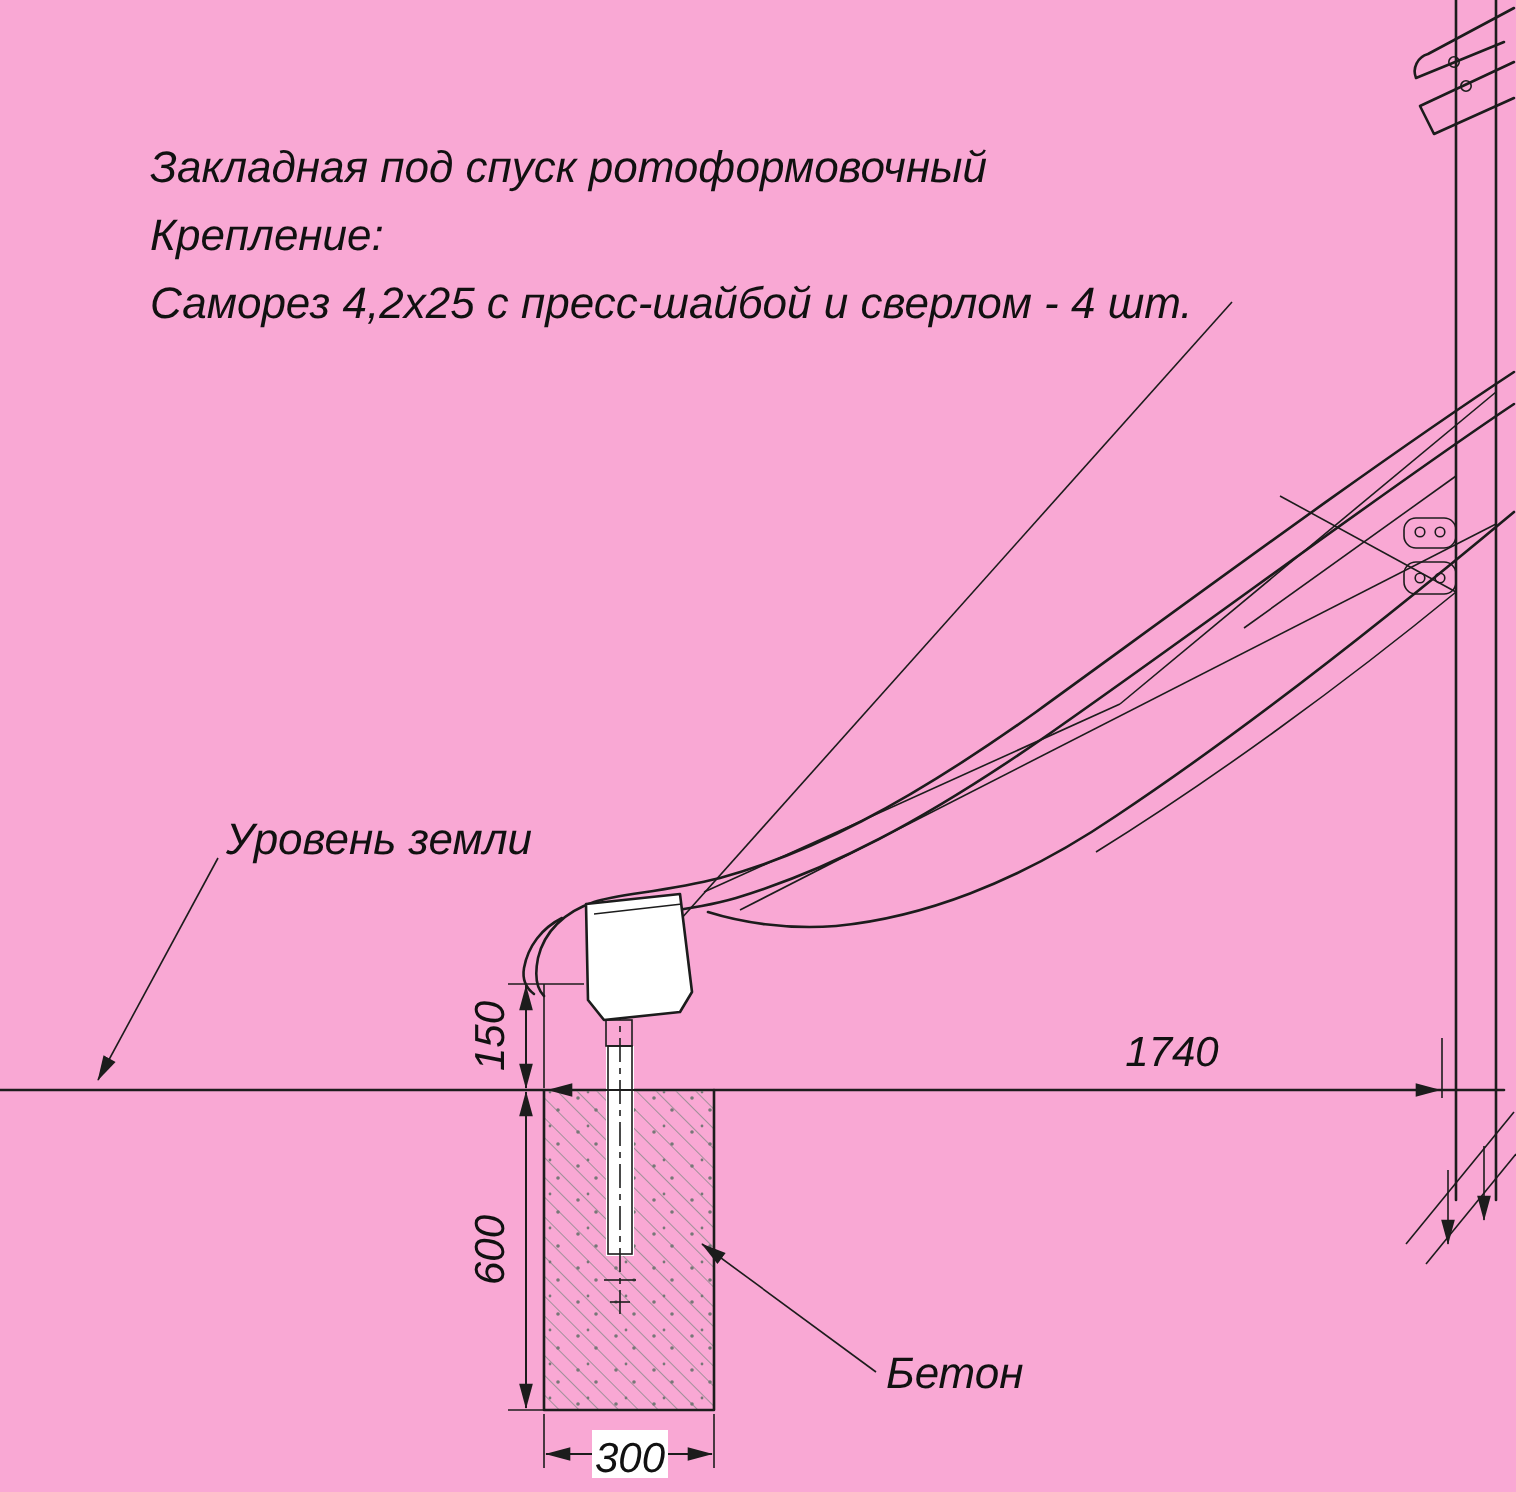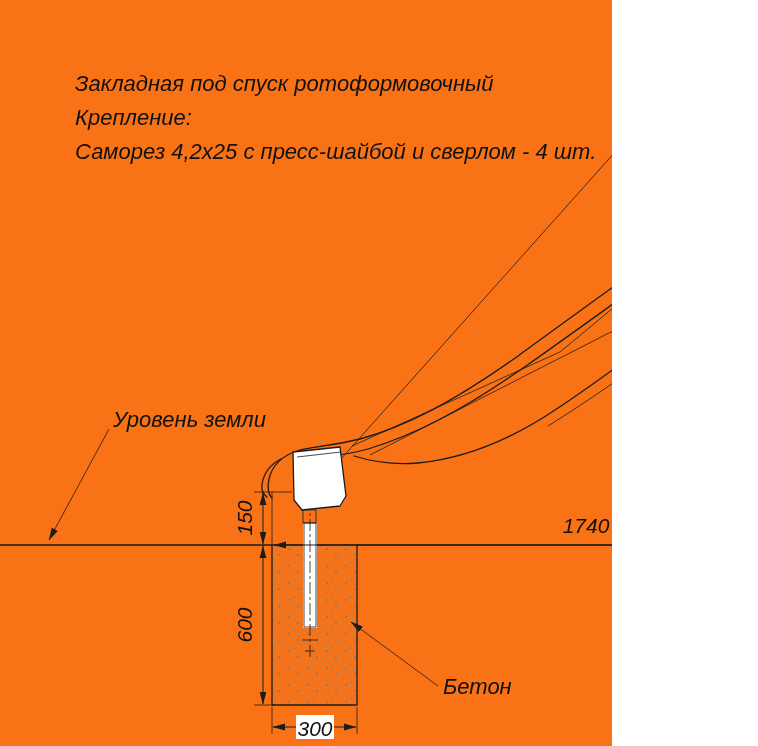--- a/index.html
+++ b/index.html
@@ -1,16 +1,16 @@
 <!DOCTYPE html>
 <html><head>
 <meta charset="utf-8">
 <style>
   html,body{margin:0;padding:0;background:#ffffff;}
-  .stage{position:relative;width:612px;height:746px;background:#f97316;overflow:hidden;
+  .stage{position:relative;width:758px;height:746px;background:#f9a8d4;overflow:hidden;
          font-family:"Liberation Sans",sans-serif;}
   svg{position:absolute;left:0;top:0;}
   .ln   {stroke:#1c1c1c;stroke-width:1.3;fill:none;stroke-linecap:round;stroke-linejoin:round;}
   .thin {stroke:#1c1c1c;stroke-width:0.8;fill:none;}
   .dim  {stroke:#1c1c1c;stroke-width:1;fill:none;}
   .note {font:italic 22px "Liberation Sans",sans-serif;fill:#111;}
   .dimt {font:italic 21px "Liberation Sans",sans-serif;fill:#111;}
   .whitefill{fill:#ffffff;}
   .cl{stroke:#1c1c1c;stroke-width:0.8;fill:none;stroke-dasharray:12 3 3 3;}
 </style>

